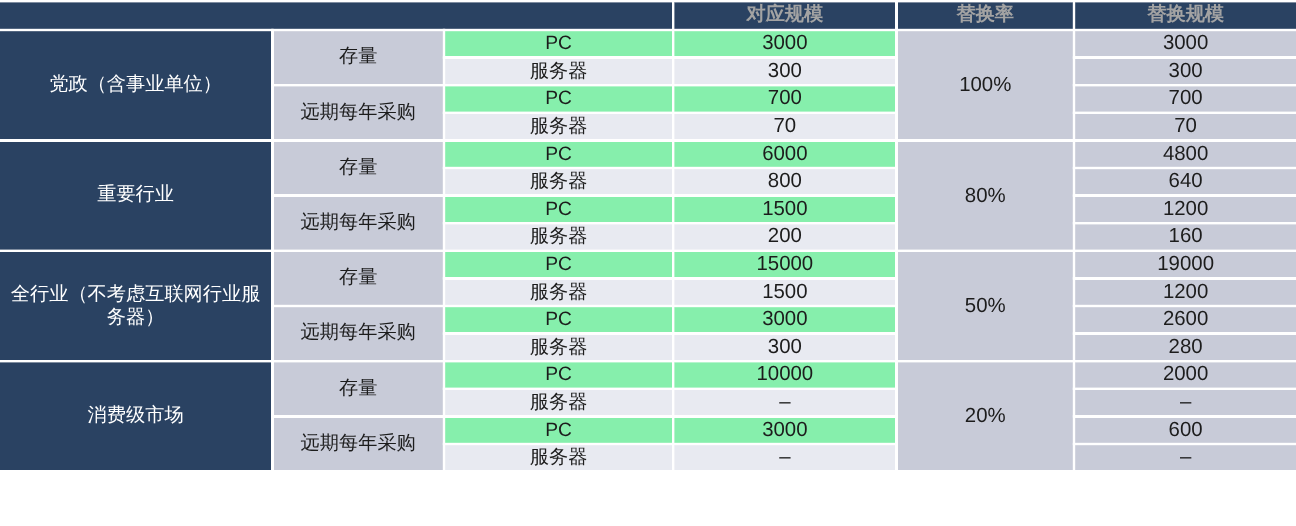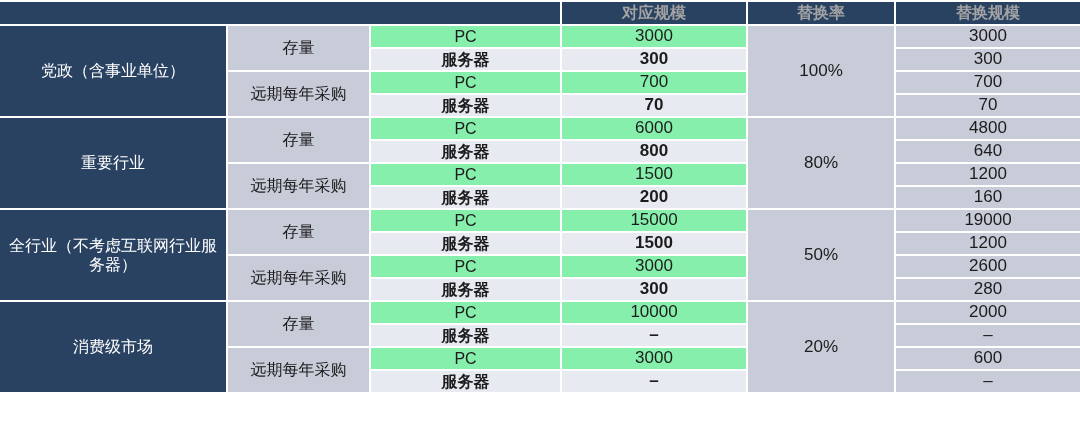--- a/index.html
+++ b/index.html
@@ -37,21 +37,21 @@
     font-weight: 700;
     height: 22px;
   }
   td.cat {
     background: #2a4262;
     color: #ffffff;
     font-weight: 400;
   }
   td.sub   { background: #c8cbd8; margin-left: 31px; }
   td.dark  { background: #86efac; }
-  td.light { background: #e8eaf1; font-weight: bold; }
+  td.light { background: #e8eaf1; }
   td.rate  { background: #c8cbd8; font-size: 17px; }
   td.rep   { background: #c8cbd8; font-size: 17px; }
   td.val   { font-size: 17px; }
 </style>
 </head>
 <body>
 
 <div class="table-wrap">
 <table class="replace-table">
   <colgroup>

